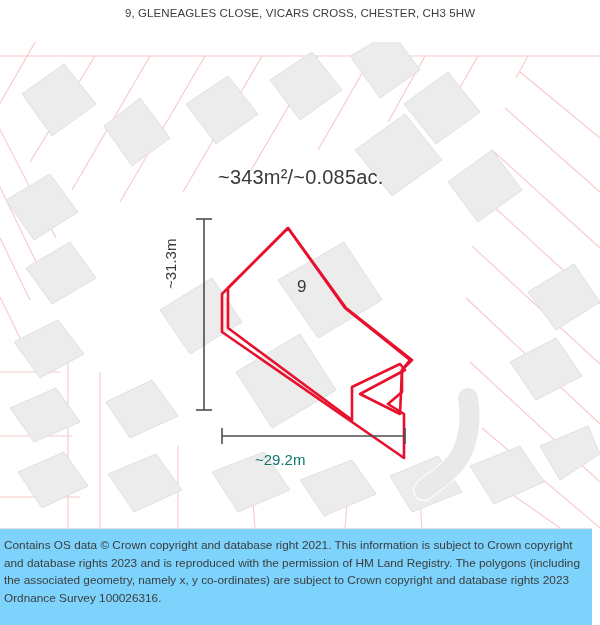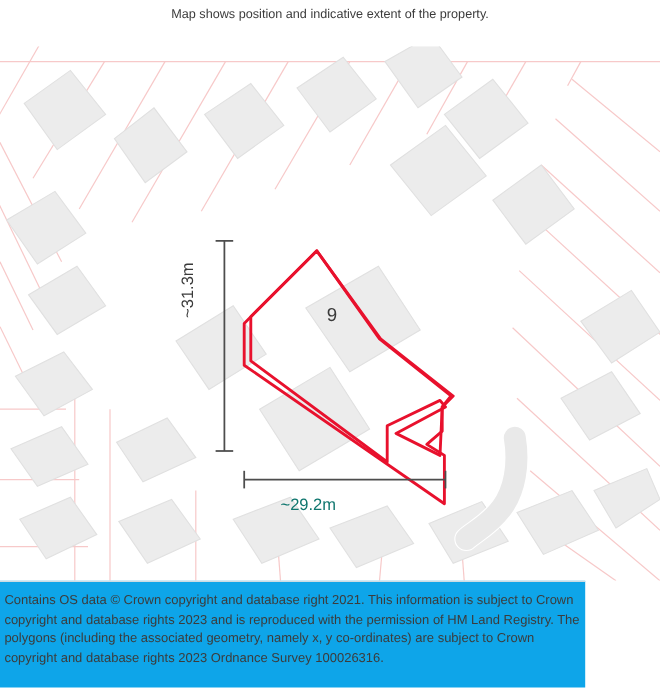--- a/index.html
+++ b/index.html
@@ -91,41 +91,41 @@
     color: #3a3a3a;
     white-space: nowrap;
     transform: rotate(-90deg);
     transform-origin: left top;
   }
   
   .footer {
     position: absolute;
     top: 528px;
     left: 0;
-    width: 532px;
+    width: 592px;
     height: 97px;
     box-sizing: border-box;
     padding: 8px 4px 0 4px;
     border-top: 1px solid #e2e2e2;
-    background: #0ea5e9;
+    background: #7dd3fc;
   }
   .footer p {
     margin: 0;
     font-size: 11.8px;
     line-height: 17.5px;
     color: #3c3c3c;
   }
 </style>
 </head>
 <body>
 
 <div class="page">
 
   <div class="header">
-    <div class="subtitle">Map shows position and indicative extent of the property.</div>
+    <div class="title">9, GLENEAGLES CLOSE, VICARS CROSS, CHESTER, CH3 5HW</div>
   </div>
 
   <div class="map-wrap">
     <svg class="map-svg" width="600" height="486" viewBox="0 0 600 486">
 
       <g stroke="#f7c9c9" stroke-width="1.1" fill="none">
         <path d="M0 14 L600 14"></path>
         <path d="M38 -5 L-5 70"></path>
         <path d="M95 14 L30 120"></path>
         <path d="M150 14 L72 148"></path>
@@ -203,20 +203,21 @@
         <line x1="196" y1="368" x2="212" y2="368"></line>
       </g>
 
       <g stroke="#4d4d4d" stroke-width="1.6">
         <line x1="222" y1="394" x2="405" y2="394"></line>
         <line x1="222" y1="386" x2="222" y2="402"></line>
         <line x1="405" y1="386" x2="405" y2="402"></line>
       </g>
     </svg>
 
+    <div class="area-label">~343m²/~0.085ac.</div>
     <div class="plot-number">9</div>
     <div class="dim-horizontal">~29.2m</div>
     <div class="dim-vertical">~31.3m</div>
   </div>
 
   <div class="footer">
     <p>Contains OS data © Crown copyright and database right 2021. This information is subject to Crown copyright and database rights 2023 and is reproduced with the permission of HM Land Registry. The polygons (including the associated geometry, namely x, y co-ordinates) are subject to Crown copyright and database rights 2023 Ordnance Survey 100026316.</p>
   </div>
 
 </div>

